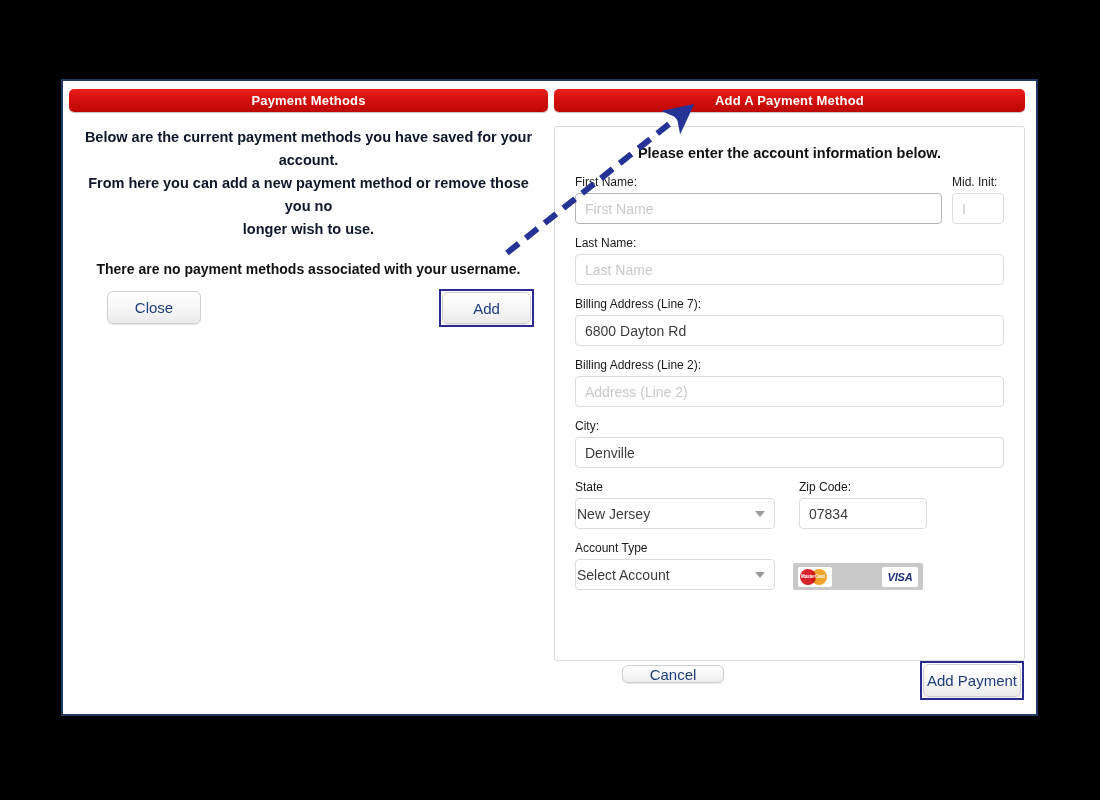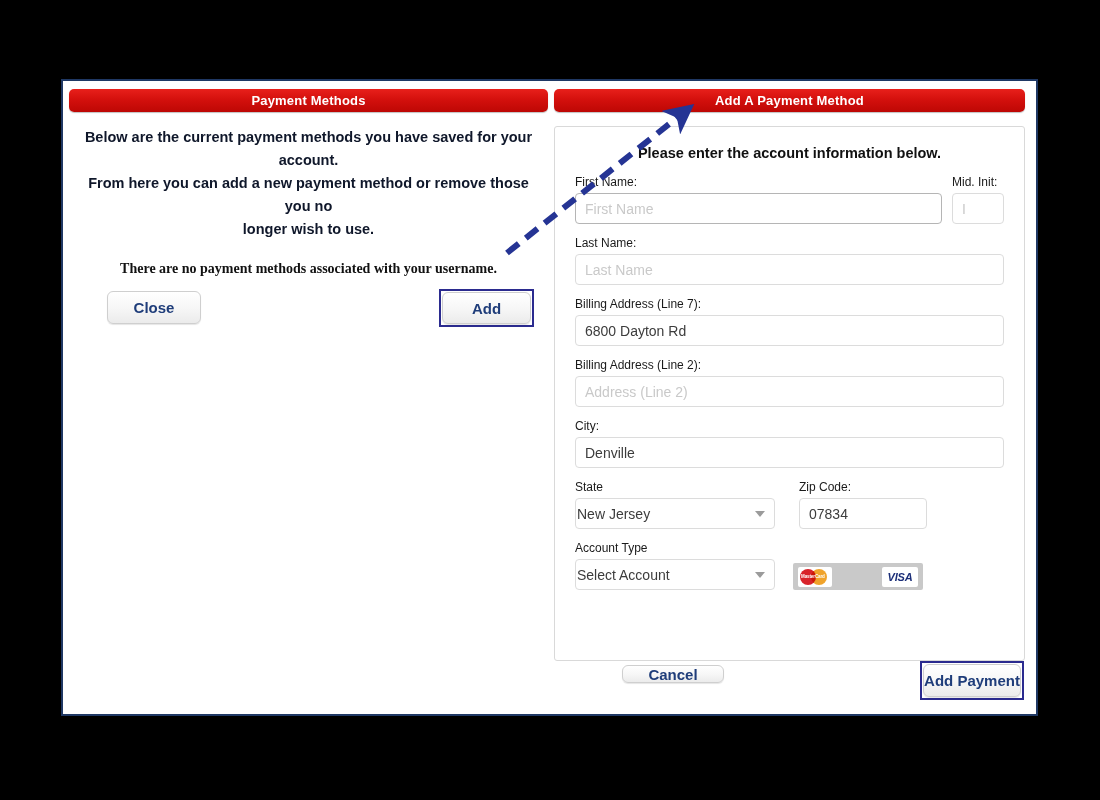--- a/index.html
+++ b/index.html
@@ -62,34 +62,33 @@
     font-size: 14.5px;
     font-weight: bold;
     color: #0f172a;
     line-height: 23px;
   }
   .empty-note {
     font-size: 14px;
     font-weight: bold;
     color: #111111;
     margin-top: 20px;
-    font-family: Liberation Serif, serif;
   }
 
   
   .gbtn {
     display: inline-flex;
     align-items: center;
     justify-content: center;
     background: linear-gradient(to bottom, #ffffff 0%, #f7f7f7 50%, #ebebeb 100%);
     border: 1px solid #cfcfcf;
     border-radius: 6px;
     color: #1f3d7a;
     font-size: 15px;
-    font-weight: bold;
+    font-weight: normal;
     box-sizing: border-box;
     cursor: pointer;
     box-shadow: 0 1px 1px rgba(0,0,0,0.10);
   }
 
   #left-buttons {
     position: relative;
     height: 46px;
     margin-top: 14px;
   }

